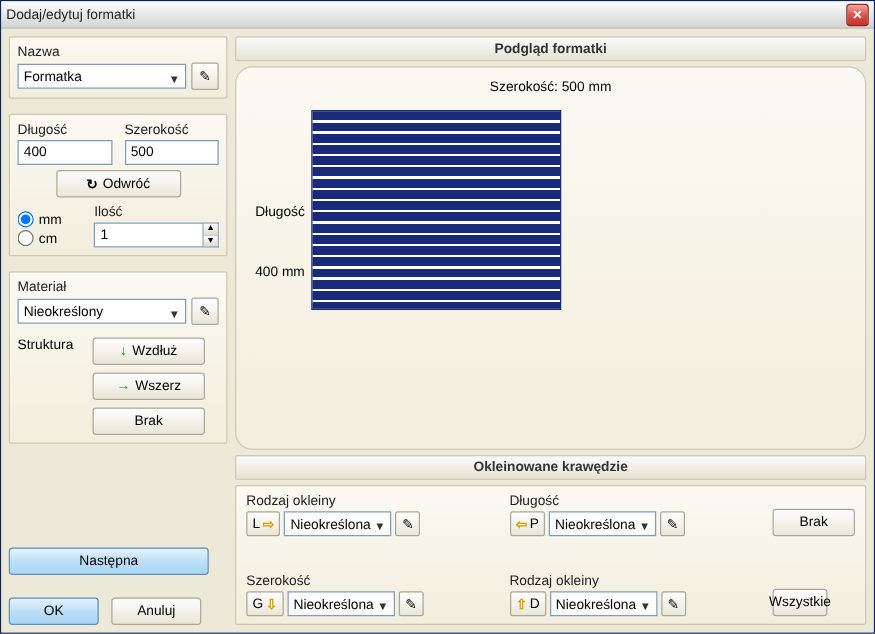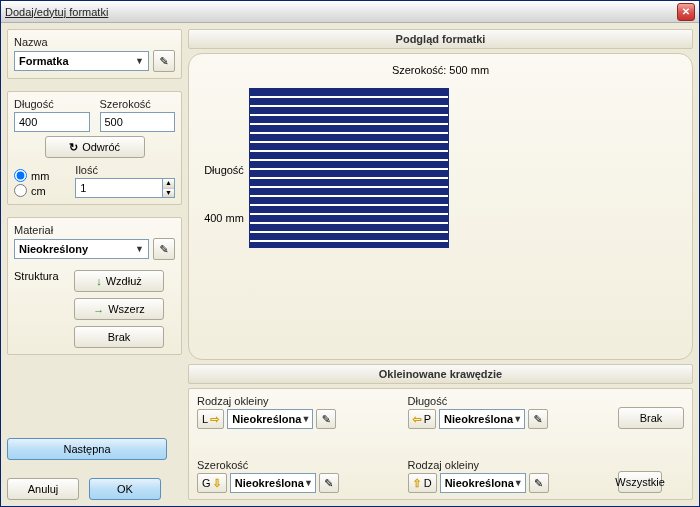--- a/index.html
+++ b/index.html
@@ -15,21 +15,21 @@
   }
   .titlebar {
     height: 22px;
     background: linear-gradient(to bottom, #fefefe 0%, #e8e8e8 50%, #d4d4d4 100%);
     border-bottom: 1px solid #b0b0b0;
     display: flex;
     align-items: center;
     padding: 0 4px;
     justify-content: space-between;
   }
-  .titlebar .title { font-weight: normal; color: #222; text-decoration: underline; }
+  .titlebar .title { font-weight: normal; color: #222; }
   .close-btn {
     width: 18px; height: 18px;
     background: linear-gradient(to bottom, #f5a6a0 0%, #d9534f 50%, #c9302c 100%);
     border: 1px solid #8b2a25;
     border-radius: 3px;
     display: flex; align-items: center; justify-content: center;
     color: #fff; font-weight: bold; font-size: 10px;
     cursor: pointer;
   }
   .content {
@@ -63,24 +63,23 @@
   input[type="text"].field, .select {
     border: 1px solid #7f9db9;
     background: #fff;
     height: 20px;
     padding: 2px 4px;
     font-size: 11px;
     width: 100%;
   }
   .select {
     display: flex;
-    align-items: center;
+    align-items: flex-end;
     justify-content: space-between;
     cursor: pointer;
-    font-weight: bold;
   }
   .select .caret {
     font-size: 9px; color: #333;
   }
   .iconbtn {
     width: 22px; height: 22px;
     border: 1px solid #aca899;
     background: linear-gradient(to bottom,#fefefe,#e9e6d8);
     border-radius: 2px;
     display: flex; align-items: center; justify-content: center;
@@ -278,25 +277,25 @@
         </div>
       </div>
     </div>
 
     <div class="flex-spacer"></div>
 
     <button class="btn btn-primary btn-next">
       <span>Następna</span>
     </button>
     <div class="bottom-buttons">
+      <button class="btn btn-primary">
+        <span>OK</span>
+      </button>
       <button class="btn">
         <span>Anuluj</span>
-      </button>
-      <button class="btn btn-primary">
-        <span>OK</span>
       </button>
     </div>
   </div>
 
   <div class="right-col">
     <div class="section-header">Podgląd formatki</div>
     <div class="preview-area">
       <div class="preview-top">Szerokość: 500 mm</div>
       <div class="preview-body">
         <div class="axis-vert">

